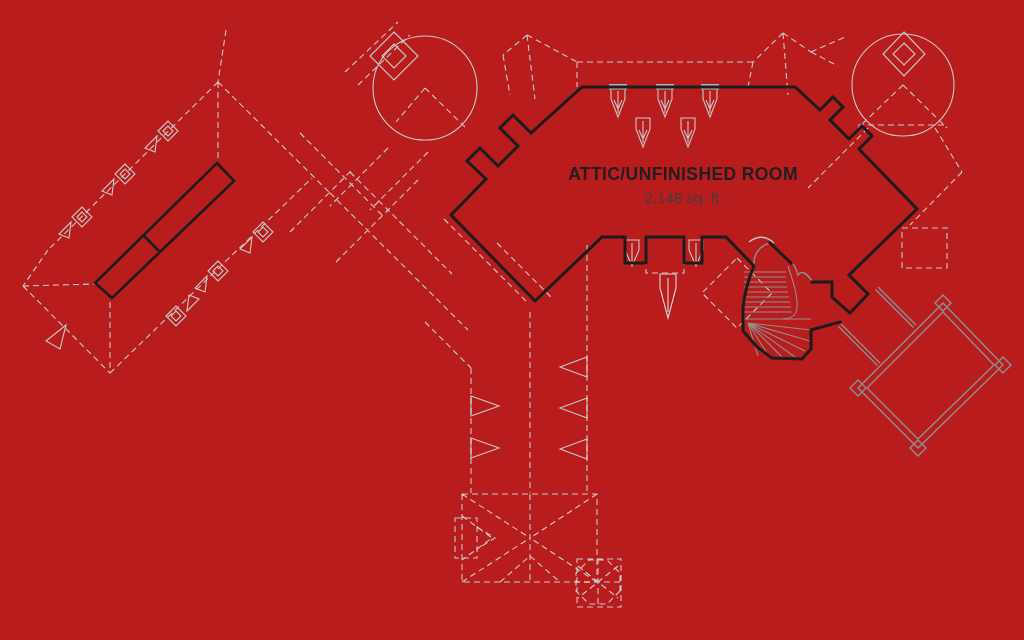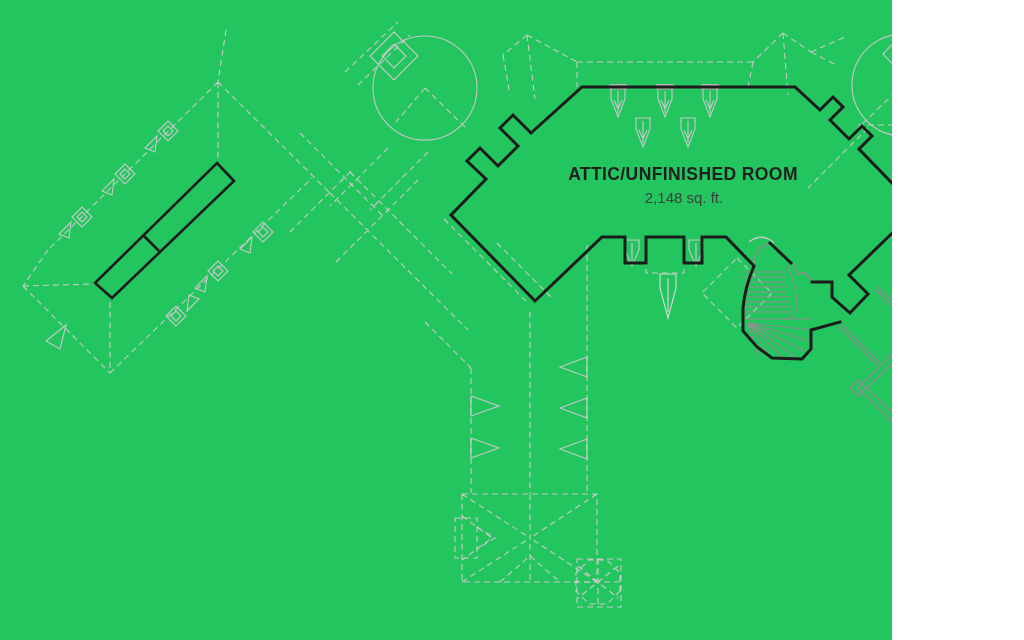--- a/index.html
+++ b/index.html
@@ -1,16 +1,16 @@
 <!DOCTYPE html>
 <html><head>
 <meta charset="utf-8">
 <style>
   html, body { margin: 0; padding: 0; background: #ffffff; }
-  .page { width: 892px; height: 640px; position: relative; background: #22c55e; overflow: hidden; }
+  .page { width: 1024px; height: 640px; position: relative; background: #b91c1c; overflow: hidden; }
   svg { display: block; }
   .plan-title {
     font-family: "Liberation Sans", "DejaVu Sans", sans-serif;
     font-size: 17.5px; font-weight: 700; letter-spacing: 0.4px; fill: #1f1f1f;
   }
   .plan-area {
     font-family: "Liberation Sans", "DejaVu Sans", sans-serif;
     font-size: 15px; font-weight: 400; fill: #3f3f3f;
   }
   .dash { fill: none; stroke-dasharray: 6 4; stroke-width: 1.1; }

